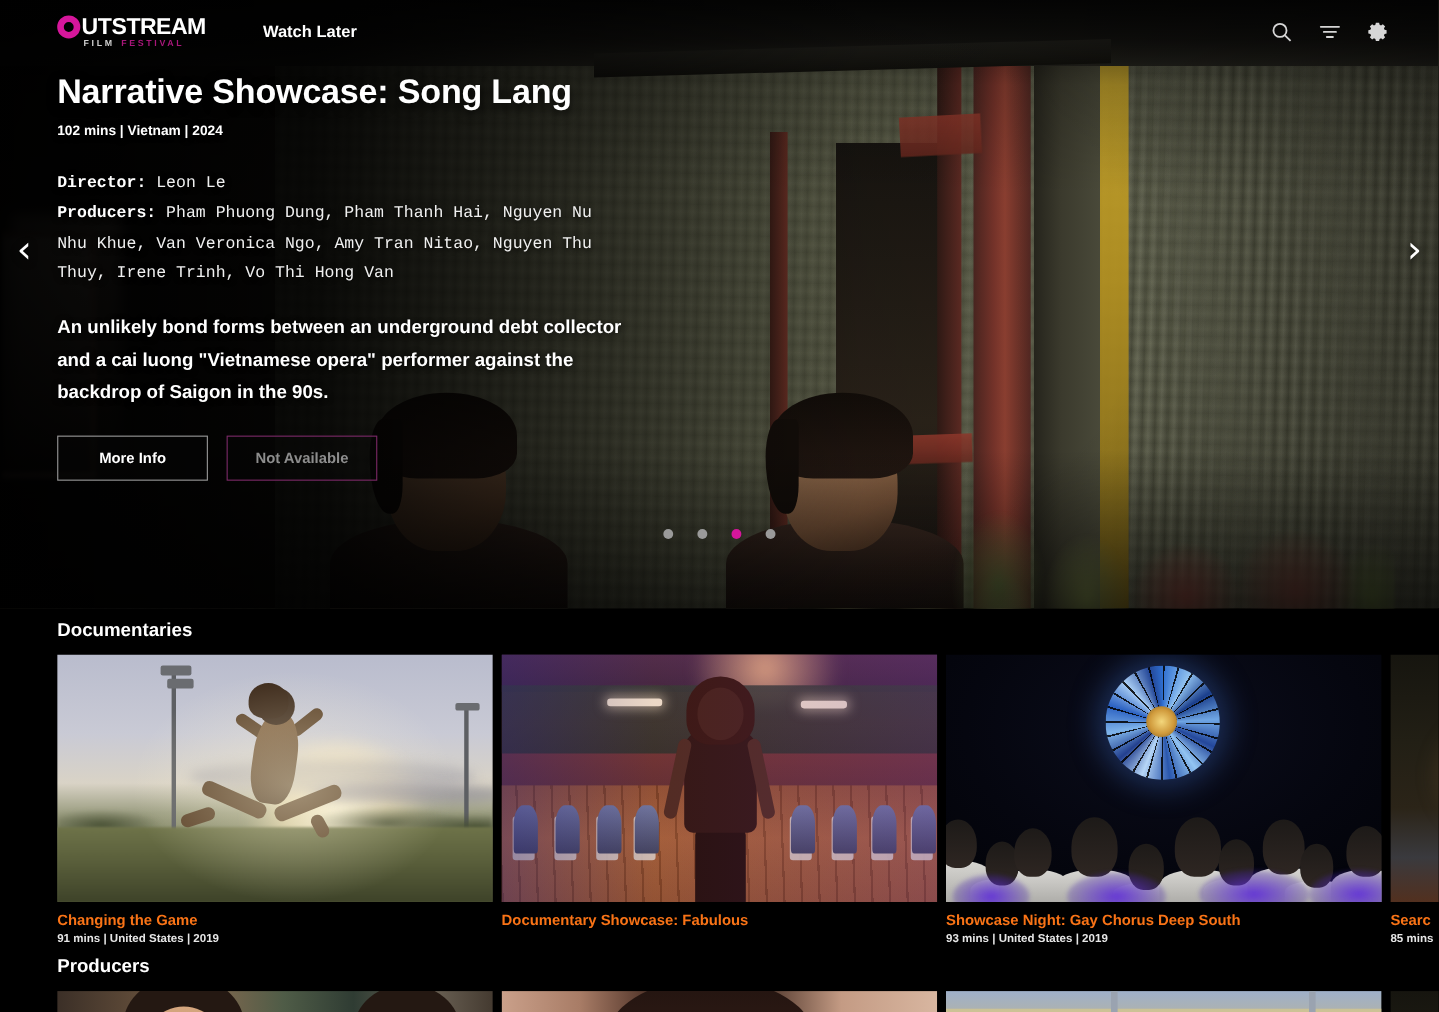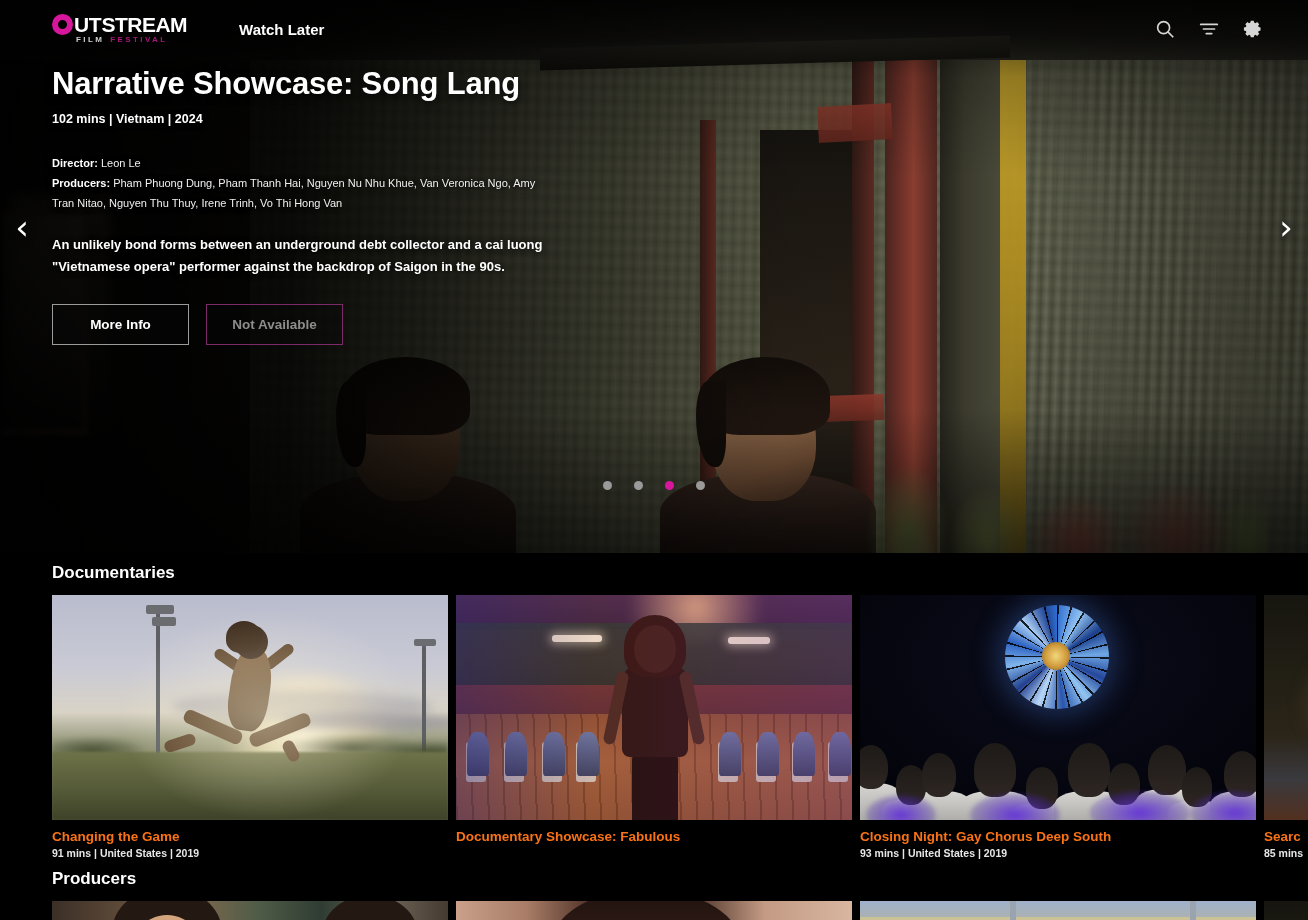--- a/index.html
+++ b/index.html
@@ -175,25 +175,25 @@
   
   .hero-text { position:absolute; left:52px; top:66px; width:600px; z-index:30; }
   .hero-title {
     font-size:31px; font-weight:bold; color:#fff; letter-spacing:-0.2px; line-height:1.15;
     text-shadow: 0 2px 10px rgba(0,0,0,.85);
   }
   .hero-meta {
     margin-top:10px; font-size:12.5px; font-weight:bold; color:#fff;
     text-shadow: 0 1px 6px rgba(0,0,0,.9);
   }
-  .hero-credits { margin-top:27px; font-size:11px; color:#f0f0f0; line-height:1.83; max-width:505px;
-    text-shadow: 0 1px 6px rgba(0,0,0,.9); }
+  .hero-credits { margin-top:27px; font-size:15px; color:#f0f0f0; line-height:1.83; max-width:505px;
+    text-shadow: 0 1px 6px rgba(0,0,0,.9); font-family: Liberation Mono, monospace; }
   .hero-credits b { color:#fff; }
   .hero-synopsis {
-    margin-top:21px; font-size:13px; font-weight:bold; color:#fff; line-height:1.72; max-width:520px;
+    margin-top:21px; font-size:17px; font-weight:bold; color:#fff; line-height:1.72; max-width:520px;
     text-shadow: 0 1px 6px rgba(0,0,0,.9);
   }
   .hero-buttons { margin-top:25px; display:flex; gap:17px; }
   .btn {
     height:41px; display:flex; align-items:center; justify-content:center;
     font-size:13.5px; font-weight:bold; cursor:pointer; background:rgba(10,10,10,.35);
   }
   .btn-unavailable { width:137px; border:1px solid #7d2a68; color:#8d8d8d; }
   .btn-moreinfo { width:137px; border:1px solid #9b9b9b; color:#fff; }
 
@@ -564,21 +564,21 @@
                 <div class="head" style="left:248px;top:168px;width:32px;height:42px"></div>
                 <div class="head" style="left:288px;top:150px;width:38px;height:50px"></div>
                 <div class="head" style="left:322px;top:172px;width:30px;height:40px"></div>
                 <div class="head" style="left:364px;top:156px;width:36px;height:46px"></div>
                 <div class="splash" style="left:6px;top:200px;width:70px;height:40px"></div>
                 <div class="splash" style="left:110px;top:198px;width:90px;height:44px"></div>
                 <div class="splash" style="left:230px;top:196px;width:100px;height:44px"></div>
                 <div class="splash" style="left:330px;top:196px;width:90px;height:44px"></div>
               </div>
             </div>
-            <div class="card-title">Closing Night: Gay Chorus Deep South</div>
+            <div class="card-title">Showcase Night: Gay Chorus Deep South</div>
             <div class="card-meta">93 mins | United States | 2019</div>
           </div>
           <div class="card">
             <div class="card-thumb">
               <div class="art-dark">
     <div class="blob" style="left:40px;top:40px;width:200px;height:140px;background:rgba(90,70,40,.35)"></div>
 
     </div>
             </div>
             <div class="card-title">Searc</div>

